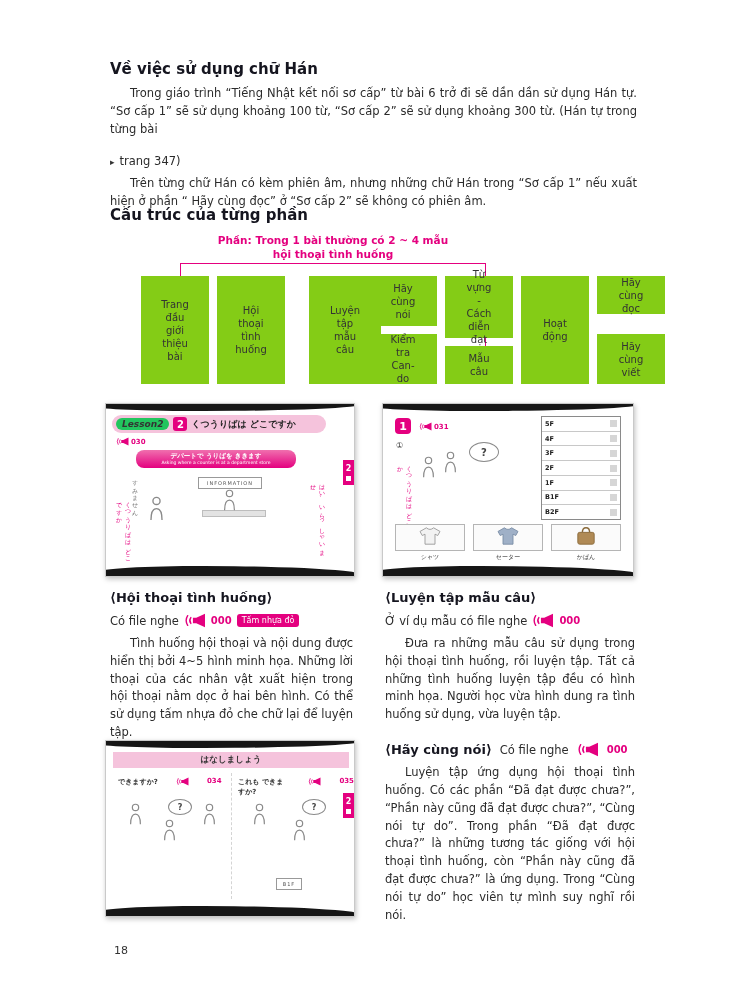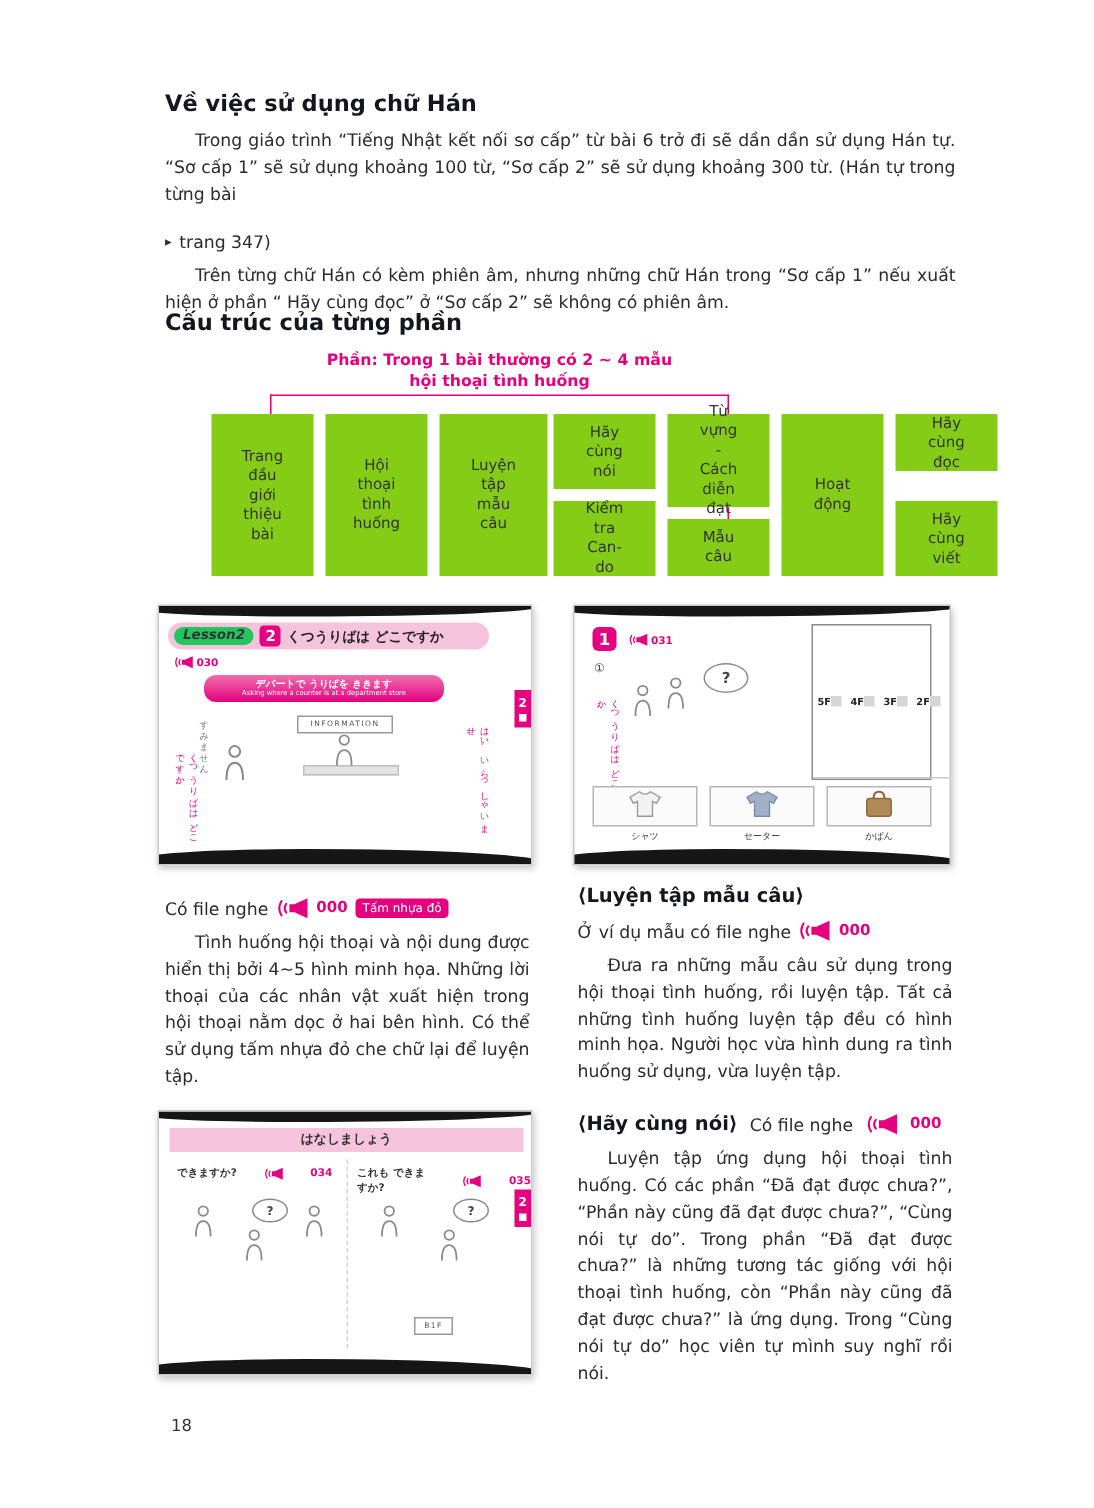--- a/index.html
+++ b/index.html
@@ -53,31 +53,31 @@
   .desk { position:absolute; background:#e3e3e3; border:1px solid #bdbdbd; }
   .figure svg { width:15px; height:23px; display:block; }
   .figure circle, .figure path { fill:none; stroke:#8a8a8a; stroke-width:1.6; }
   .vtext { position:absolute; writing-mode:vertical-rl; font-size:6px; letter-spacing:.5px; overflow:hidden; }
   .vtext.pink { color:#e4007f; }
   .vtext.gray { color:#777; }
   .side-tab { position:absolute; right:0; width:11px; background:#e4007f; color:#fff; font-size:8px; font-weight:bold; display:flex; flex-direction:column; align-items:center; gap:3px; padding:4px 0; }
   .tab-dot { width:5px; height:5px; background:#fff; display:block; }
 
   .bubble { position:absolute; border:1.2px solid #8a8a8a; border-radius:50%; display:flex; align-items:center; justify-content:center; font-weight:bold; color:#444; background:#fff; }
-  .directory { position:absolute; border:1px solid #8a8a8a; background:#fff; display:flex; flex-direction:row; }
+  .directory { position:absolute; border:1px solid #8a8a8a; background:#fff; display:flex; flex-direction:column; }
   .dir-row { flex:1; display:flex; align-items:center; justify-content:space-between; padding:0 3px; border-bottom:1px solid #c8c8c8; }
   .dir-row:last-child { border-bottom:none; }
   .dir-floor { font-size:6.5px; font-weight:bold; color:#222; }
   .dir-ico { width:7px; height:7px; background:#d6d6d6; display:block; }
   .item-cell { position:absolute; width:70px; text-align:center; }
   .item-box { height:27px; border:1px solid #b5b5b5; background:#fbfbfb; display:flex; align-items:center; justify-content:center; }
   .item-label { font-size:6px; color:#333; margin-top:2px; }
 
   .m3-header { position:absolute; top:11px; left:7px; width:236px; height:16px; background:#f5c3dc; display:flex; align-items:center; justify-content:center; font-size:8.5px; font-weight:bold; color:#333; }
-  .m3-title { position:absolute; display:flex; align-items:center; gap:18px; }
+  .m3-title { position:absolute; display:flex; gap:18px; }
   .jp-t { font-size:7px; font-weight:bold; color:#333; }
   .m3-divider { position:absolute; left:125px; top:32px; height:126px; border-left:1px dashed #d4d4d4; }
 
   #col-dialogue { position:absolute; left:110px; top:590px; width:243px; }
   #col-right { position:absolute; left:385px; top:590px; width:250px; }
   .audio-line { display:flex; align-items:center; gap:5px; margin-top:8px; flex-wrap:nowrap; }
   .audio-label { font-size:11.5px; color:#2b2b2b; white-space:nowrap; }
   .badge { background:#e4007f; color:#fff; font-size:8px; border-radius:3px; padding:2px 5px; white-space:nowrap; }
   .head-line { gap:8px; margin-top:0; }
   #speaking-block { margin-top:18px; }
@@ -103,21 +103,21 @@
     <h2 class="h-main">Cấu trúc của từng phần</h2>
     <div class="diagram">
       <div class="dg-label">
         <div>Phần: Trong 1 bài thường có 2 ~ 4 mẫu</div>
         <div>hội thoại tình huống</div>
       </div>
       <div class="dg-bracket"></div>
       <div class="dg-row">
         <div class="pbox" style="left:0;top:0;width:68px;height:108px">Trang đầu giới thiệu bài</div>
         <div class="pbox" style="left:76px;top:0;width:68px;height:108px">Hội thoại tình huống</div>
-        <div class="pbox" style="left:152px;top:0;width:72px;height:108px">Luyện tập mẫu câu</div>
+        <div class="pbox" style="left:168px;top:0;width:72px;height:108px">Luyện tập mẫu câu</div>
         <div class="pbox" style="left:228px;top:0;width:68px;height:50px">Hãy cùng nói</div>
         <div class="pbox" style="left:228px;top:58px;width:68px;height:50px">Kiểm tra Can-do</div>
         <div class="pbox" style="left:304px;top:0;width:68px;height:62px">Từ vựng - Cách diễn đạt</div>
         <div class="pbox" style="left:304px;top:70px;width:68px;height:38px">Mẫu câu</div>
         <div class="pbox" style="left:380px;top:0;width:68px;height:108px">Hoạt động</div>
         <div class="pbox" style="left:456px;top:0;width:68px;height:34px">Hãy cùng đọc</div>
         <div class="pbox" style="left:456px;top:58px;width:68px;height:50px">Hãy cùng viết</div>
       </div>
     </div>
   </section>
@@ -247,20 +247,21 @@
               <path d="M8 7 Q8 2 12 2 Q16 2 16 7" fill="none" stroke="#8a6a3a" stroke-width="1.6"></path>
               <rect x="3" y="7" width="18" height="13" rx="2" fill="#b08a55" stroke="#8a6a3a"></rect>
             </svg></span>
       </div>
       <div class="item-label">かばん</div>
     </div>
     <div class="scan-bottom"></div>
   </div>
 
   <section id="col-dialogue">
+    <h3 class="sec-h">⟨Hội thoại tình huống⟩</h3>
     <div class="audio-line">
       <span class="audio-label">Có file nghe</span>
       <span class="spk">
           <svg viewBox="0 0 26 18">
             <path d="M25 1 L25 17 L14.5 12.2 L10.5 12.2 L10.5 5.8 L14.5 5.8 Z"></path>
             <path class="wave" d="M8 5.5 Q5.4 9 8 12.5"></path>
             <path class="wave" d="M4.2 3.2 Q0.6 9 4.2 14.8"></path>
           </svg>
         </span>
       <span class="spk-num">000</span>

